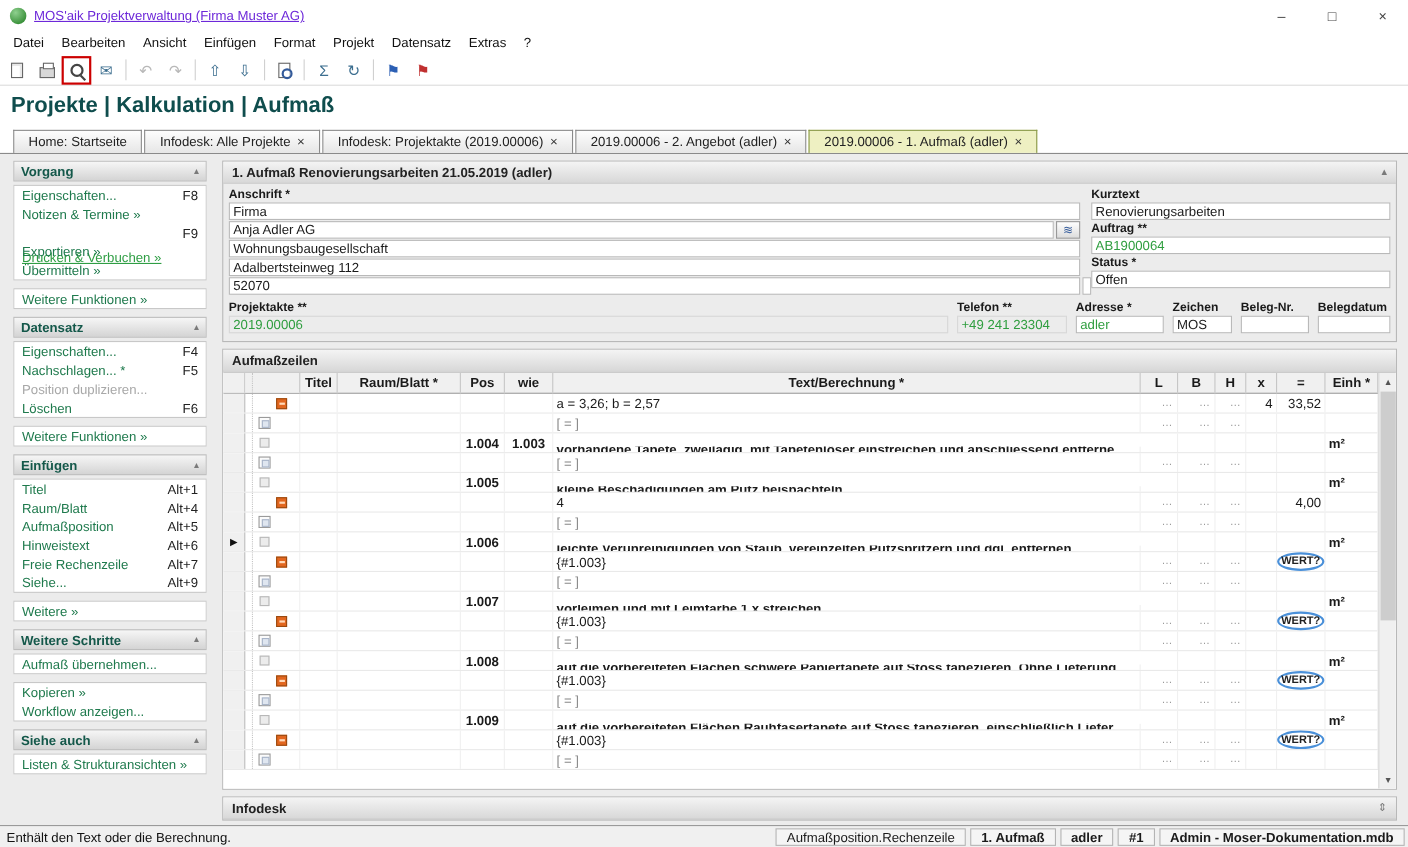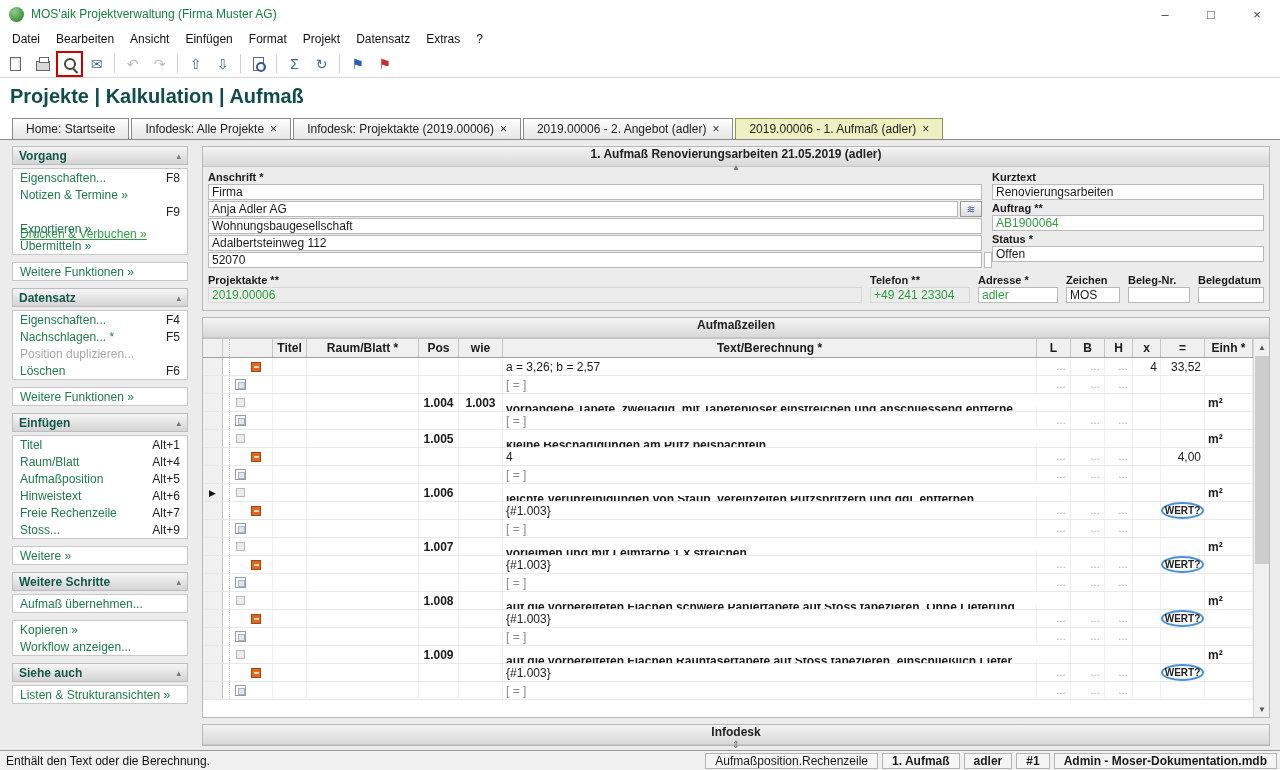--- a/index.html
+++ b/index.html
@@ -3,21 +3,21 @@
 <meta charset="utf-8">
 <style>
   *{box-sizing:border-box;margin:0;padding:0;}
   html,body{width:1280px;height:770px;overflow:hidden;}
   body{font-family:"Liberation Sans","DejaVu Sans",sans-serif;font-size:12px;color:#1a1a1a;background:#fff;}
   .window{width:1280px;height:770px;display:flex;flex-direction:column;background:#fff;}
 
   
   .titlebar{height:28px;flex:none;display:flex;align-items:center;background:#fff;}
   .app-icon{width:15px;height:15px;border-radius:50%;background:radial-gradient(circle at 35% 30%,#8fd08f,#1c7a1c);margin:0 7px 0 9px;flex:none;}
-  .title-text{color:#15803d;font-size:12px;flex:1;}
+  .title-text{color:#6d28d9;font-size:12px;flex:1;text-decoration:underline;}
   .win-btn{width:46px;height:28px;display:flex;align-items:center;justify-content:center;color:#444;font-size:13px;cursor:default;}
 
   
   .menubar{height:22px;flex:none;display:flex;align-items:center;background:#fff;padding-left:4px;}
   .menu-item{padding:2px 8px;color:#111;}
 
   
   .toolbar{height:28px;flex:none;display:flex;align-items:center;background:#fff;border-bottom:1px solid #d6d6d6;padding-left:2px;}
   .tb-btn{width:25px;height:24px;display:flex;align-items:center;justify-content:center;margin:0 1px;position:relative;}
   .tb-btn.highlighted{outline:2px solid #cc0000;outline-offset:-1px;}
@@ -54,21 +54,21 @@
   .side-item{display:flex;justify-content:space-between;align-items:center;padding:0 7px;height:17px;color:#1f7a4d;white-space:nowrap;}
   .side-item .shortcut{color:#222;}
   .side-item.disabled{color:#a8a8a8;}
   .side-item.emph{color:#2f9e44;}
   .side-item.emph .lbl{text-decoration:underline;margin-top:44px;}
   .side-section{margin-bottom:2px;}
 
   
   .main{flex:1;min-width:0;display:flex;flex-direction:column;}
   .panel{border:1px solid #b8b8b8;background:#ececec;}
-  .panel-header{height:20px;background:linear-gradient(#f4f4f4,#d8d8d8);border-bottom:1px solid #c6c6c6;display:flex;align-items:center;justify-content:space-between;padding:0 8px;font-weight:bold;color:#222;flex-direction:column;}
+  .panel-header{height:20px;background:linear-gradient(#f4f4f4,#d8d8d8);border-bottom:1px solid #c6c6c6;display:flex;align-items:center;justify-content:space-between;padding:0 8px;font-weight:bold;color:#222;}
   .panel-header .hdr-icon{color:#7a7a7a;font-weight:normal;font-size:10px;}
 
   
   .form-area{padding:3px 5px 7px;}
   .form-main{display:flex;gap:10px;}
   .form-left{flex:1;min-width:0;display:flex;flex-direction:column;gap:1px;}
   .form-right{width:272px;flex:none;display:flex;flex-direction:column;gap:1px;}
   .field-label{font-size:11px;font-weight:bold;color:#1a1a1a;margin-top:1px;}
   input.fld{height:16px;border:1px solid #b9b9b9;background:#fff;font:12px "Liberation Sans","DejaVu Sans",sans-serif;padding:0 3px;width:100%;color:#1a1a1a;}
   input.fld.green{color:#2f9e3f;}
@@ -308,21 +308,21 @@
             </div>
             <div class="side-item">
               <span class="lbl">Hinweistext</span>
               <span class="shortcut">Alt+6</span>
             </div>
             <div class="side-item">
               <span class="lbl">Freie Rechenzeile</span>
               <span class="shortcut">Alt+7</span>
             </div>
             <div class="side-item">
-              <span class="lbl">Stoss...</span>
+              <span class="lbl">Siehe...</span>
               <span class="shortcut">Alt+9</span>
             </div>
           </div>
           <div class="side-box">
             <div class="side-item">
               <span class="lbl">Weitere »</span>
             </div>
           </div>
         </div>
         <div class="side-section">

